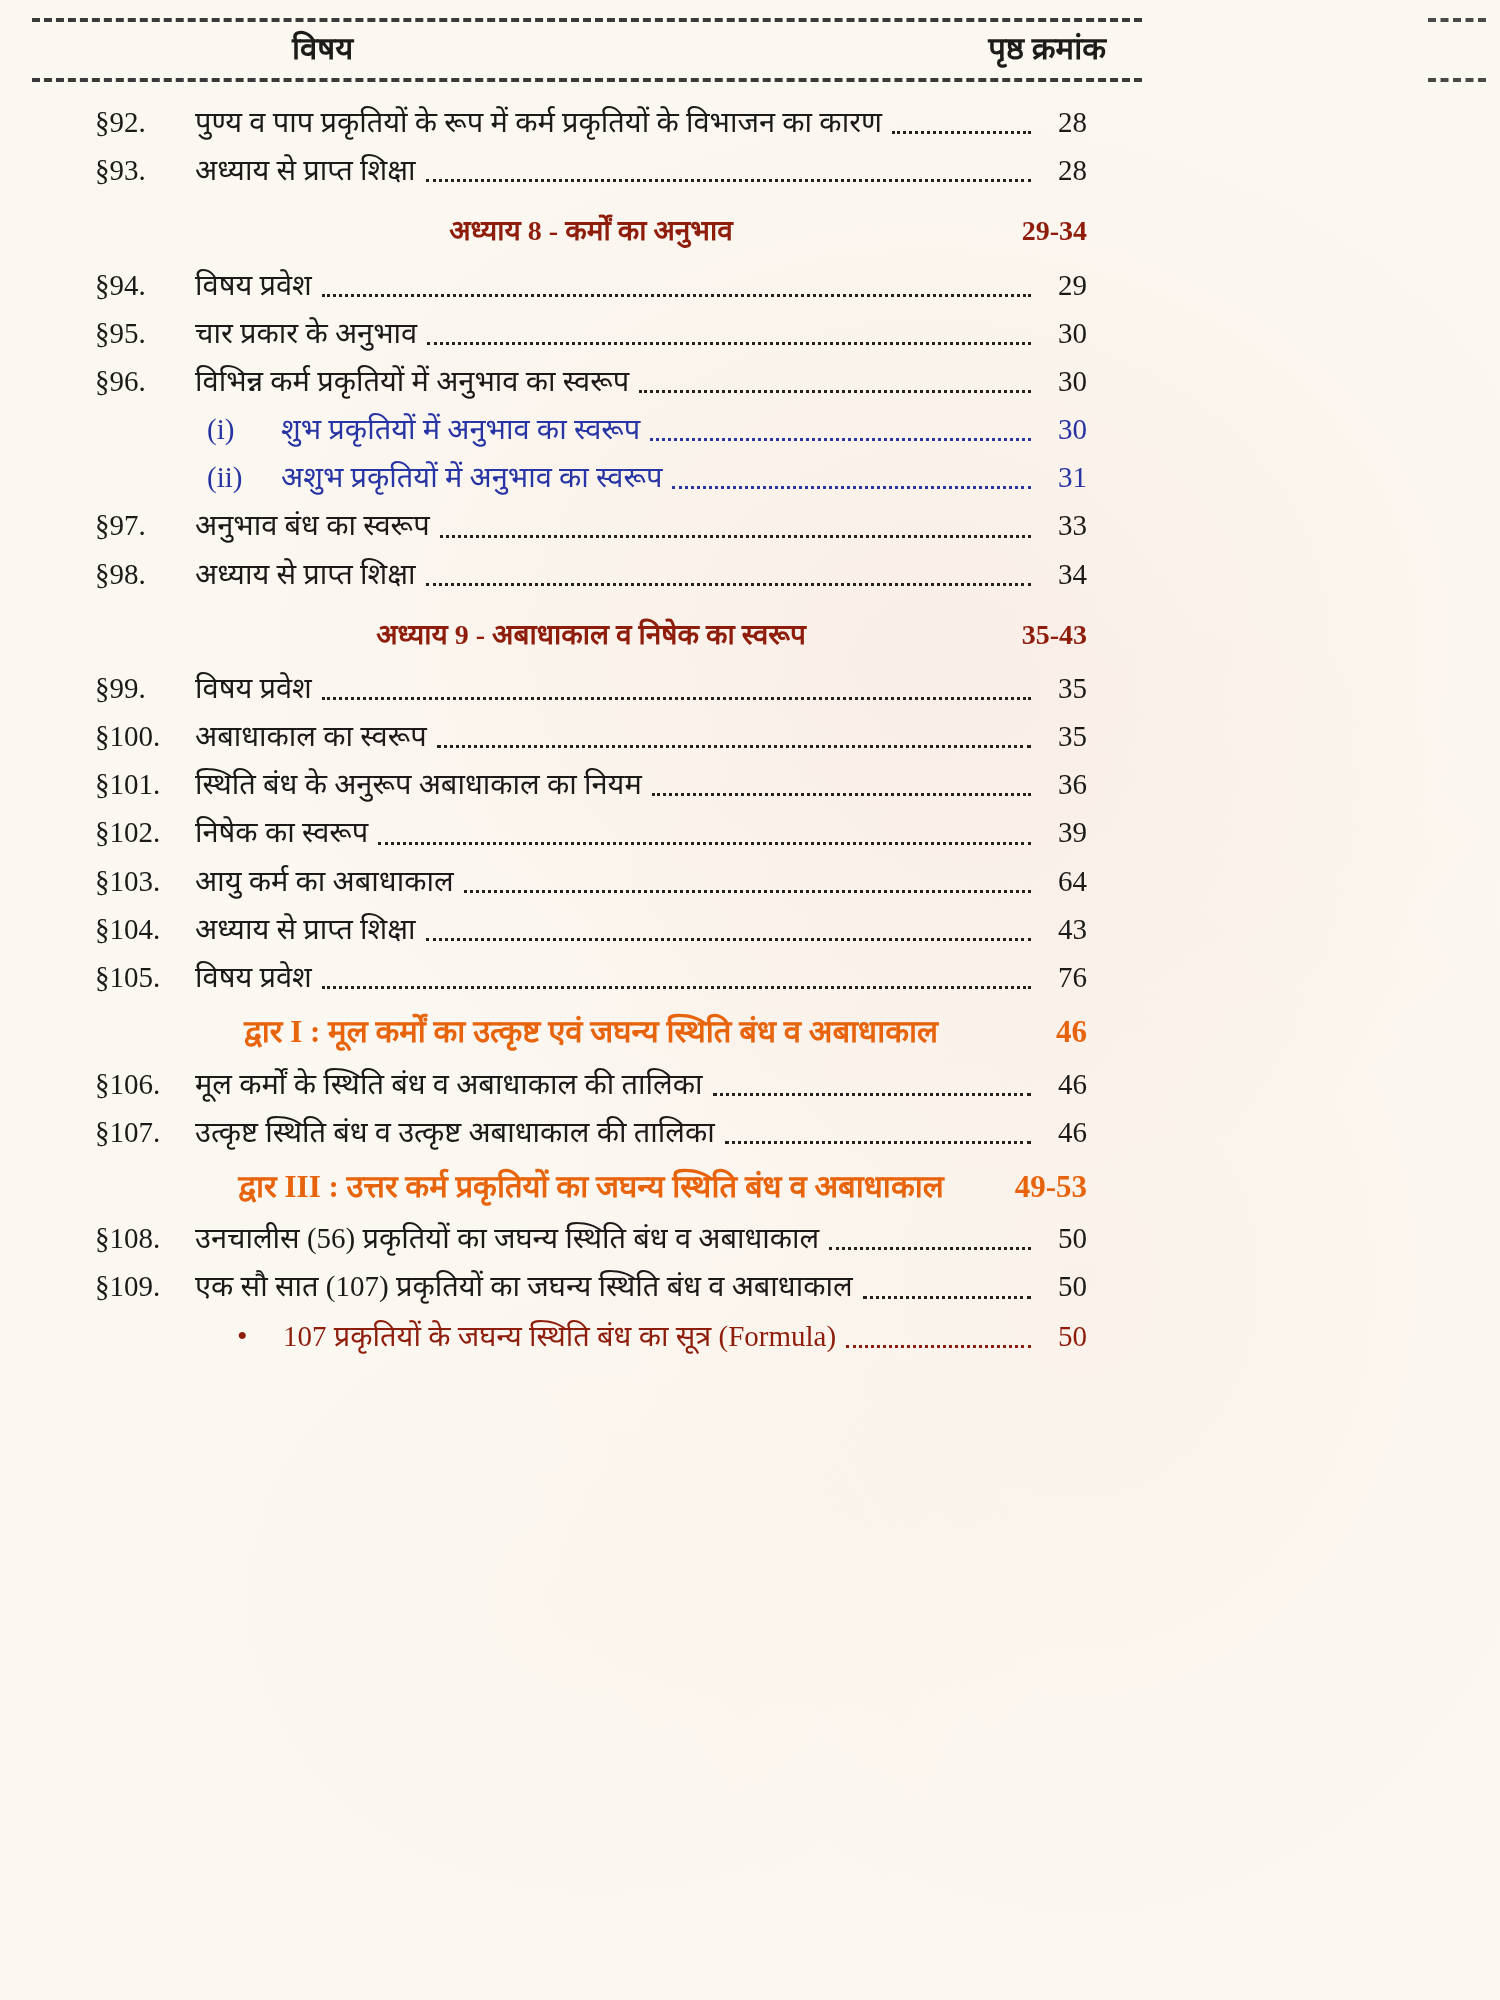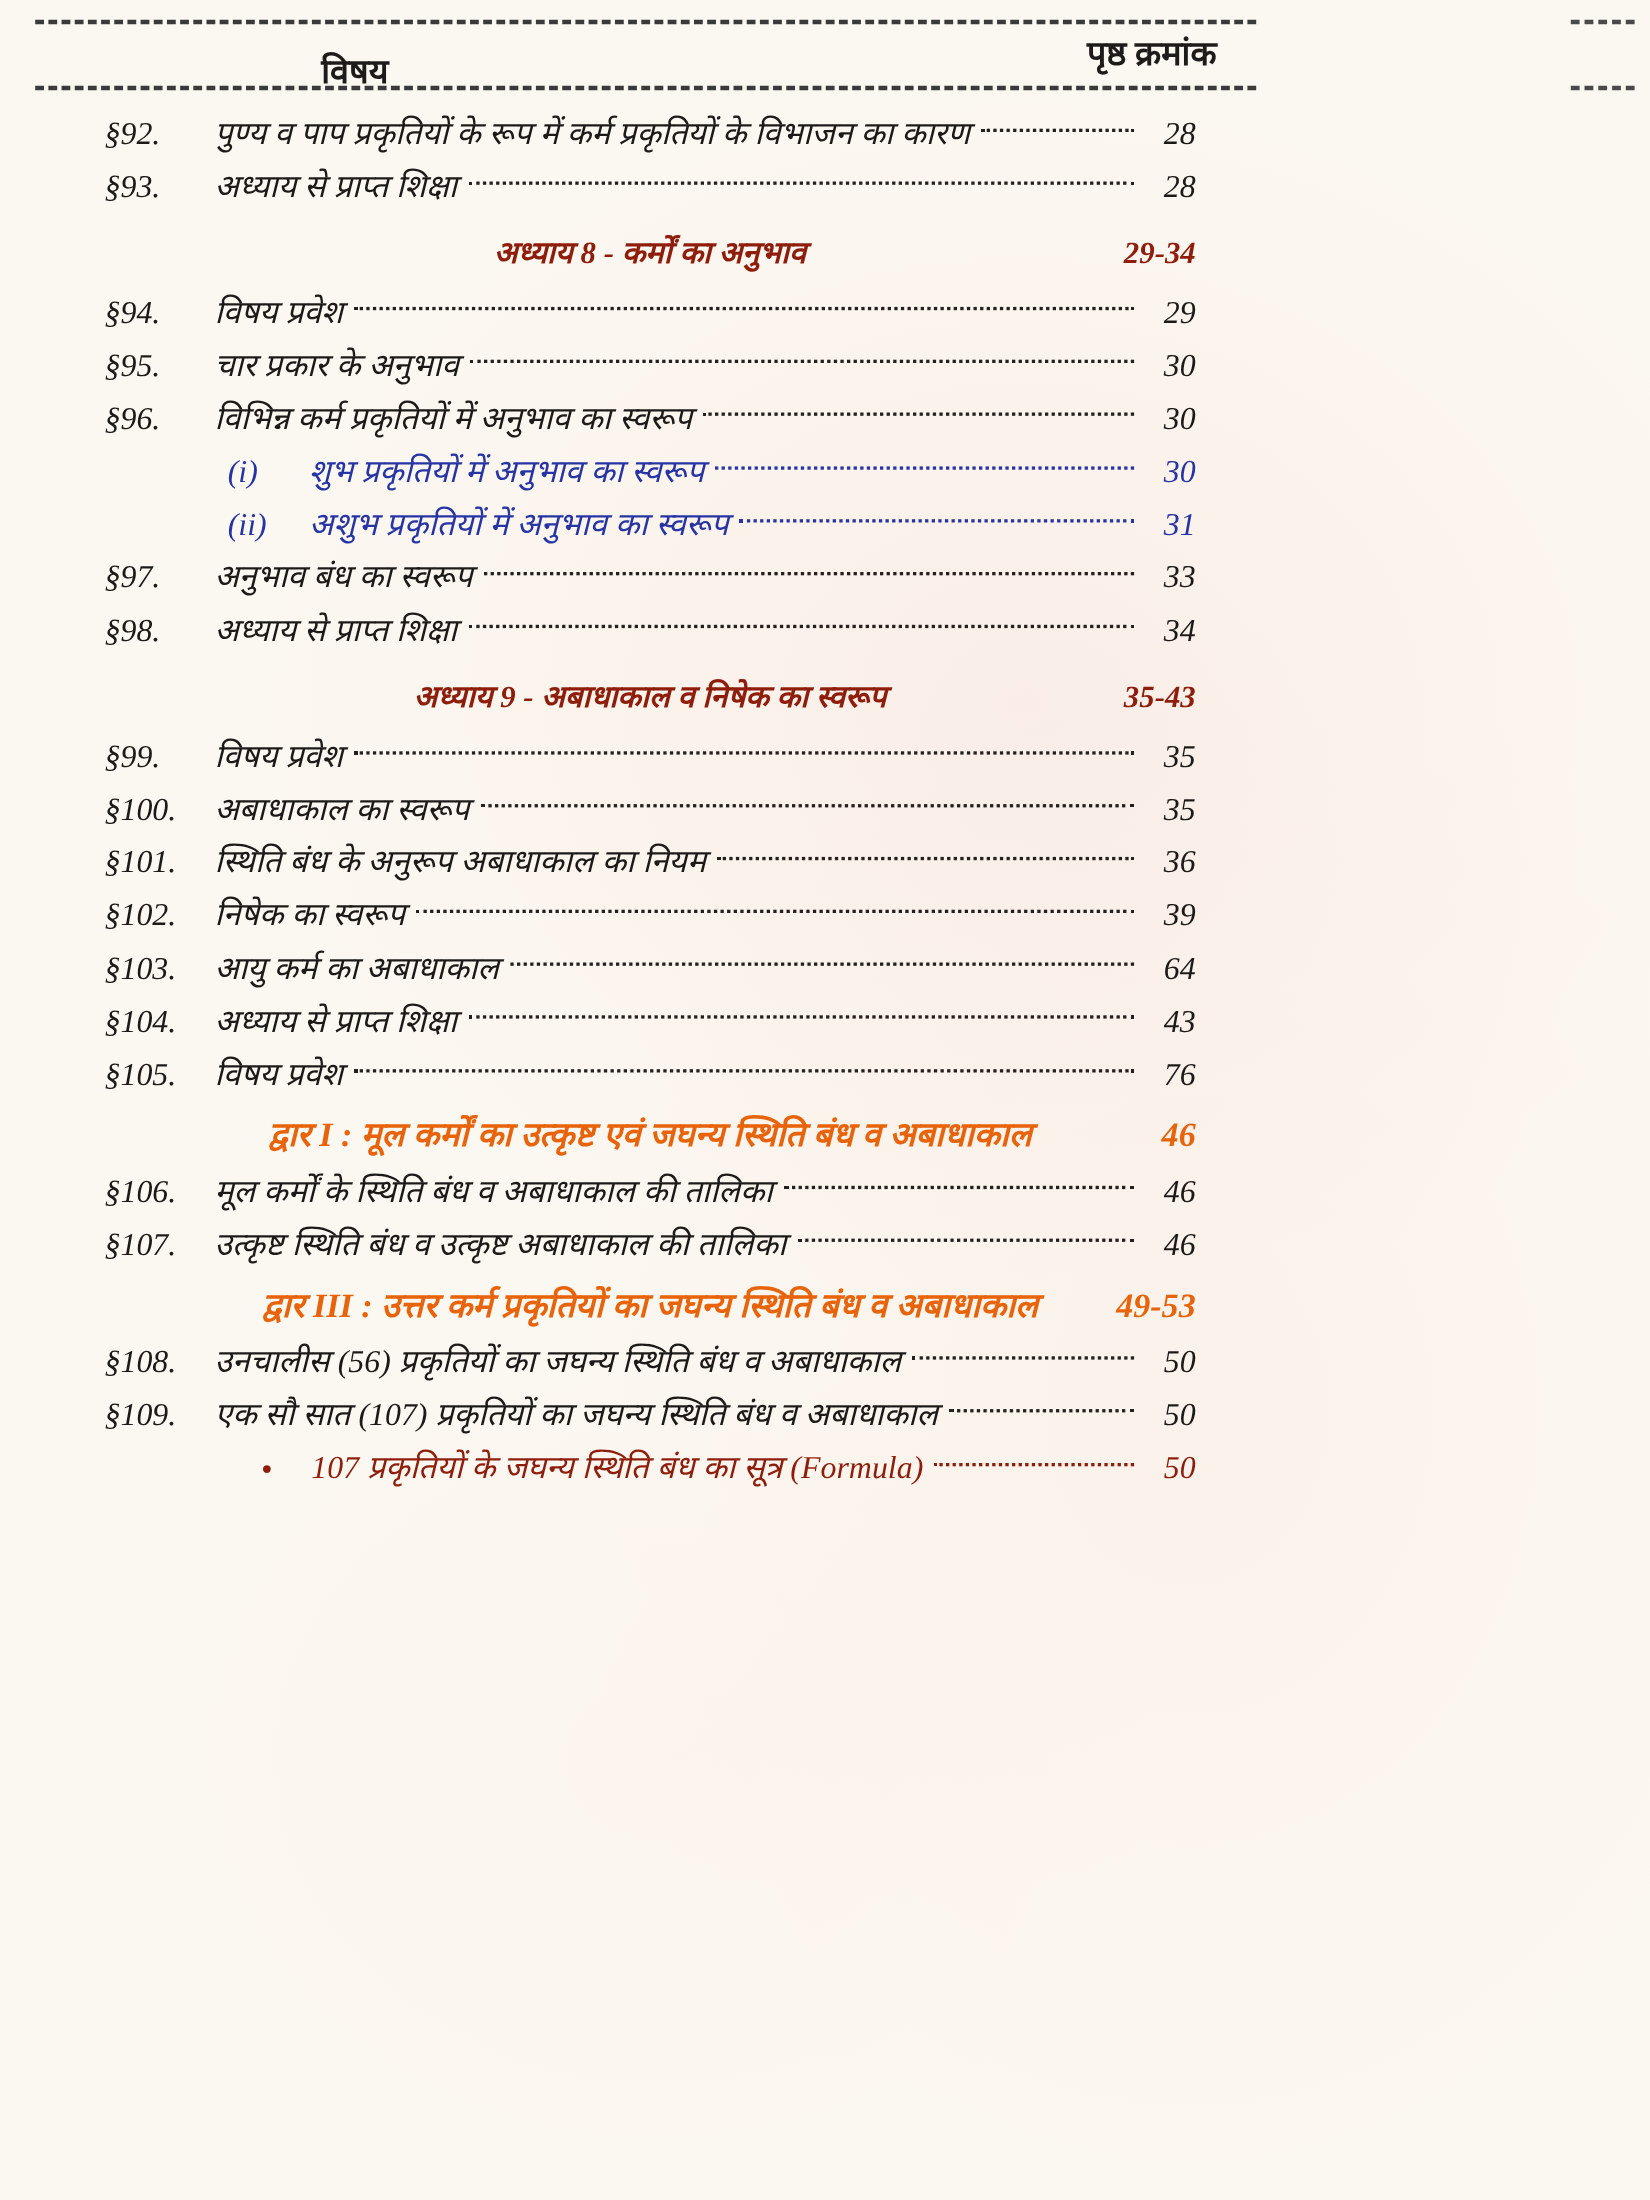--- a/index.html
+++ b/index.html
@@ -8,24 +8,24 @@
     background:
       radial-gradient(1000px 800px at 62% 32%, rgba(243,203,196,.22), transparent 70%),
       radial-gradient(800px 1000px at 72% 64%, rgba(245,214,204,.18), transparent 72%),
       radial-gradient(600px 500px at 40% 80%, rgba(246,220,210,.12), transparent 75%),
       #fbf8f1;}
   .rule{position:absolute;left:32px;width:1110px;border-top:4px dashed #3a3a3a;height:0;}
   .rule.r1{top:18px;}
   .rule.r2{top:78px;}
   .rule.edge{left:1428px;width:58px;border-top-color:#4a4a4a;}
   .hdr{position:absolute;top:26px;left:0;width:1500px;height:46px;}
-  .hdr .subject{position:absolute;left:292px;font-size:31px;font-weight:700;color:#1e1c1a;margin-top:16px;}
+  .hdr .subject{position:absolute;left:292px;font-size:31px;font-weight:700;color:#1e1c1a;}
   .hdr .pagelbl{position:absolute;right:394px;font-size:31px;font-weight:700;color:#1e1c1a;}
   .toc{position:absolute;top:102px;left:95px;width:992px;color:#1c1a18;}
-  .row{display:flex;align-items:center;font-size:29px;line-height:1.42;margin-bottom:7px;font-style:italic;}
+  .row{display:flex;align-items:flex-end;font-size:29px;line-height:1.42;margin-bottom:7px;}
   .row .num{flex:0 0 100px;}
   .row .title{flex:0 1 auto;}
   .row .leader{flex:1 1 24px;min-width:24px;border-bottom:3px dotted #23201d;margin:0 8px 9px 10px;}
   .row .page{flex:0 0 auto;min-width:48px;text-align:right;}
   .row.sub{padding-left:112px;color:#2734a4;}
   .row.sub .num{flex:0 0 74px;}
   .row.sub .leader{border-bottom-color:#2734a4;}
   .row.sub .page{color:#2734a4;}
   .row.chapter{display:block;position:relative;text-align:center;font-size:28px;font-weight:700;color:#8e1d0b;margin:20px 0 14px;line-height:1.4;}
   .row.chapter .page{position:absolute;right:0;bottom:0;}

